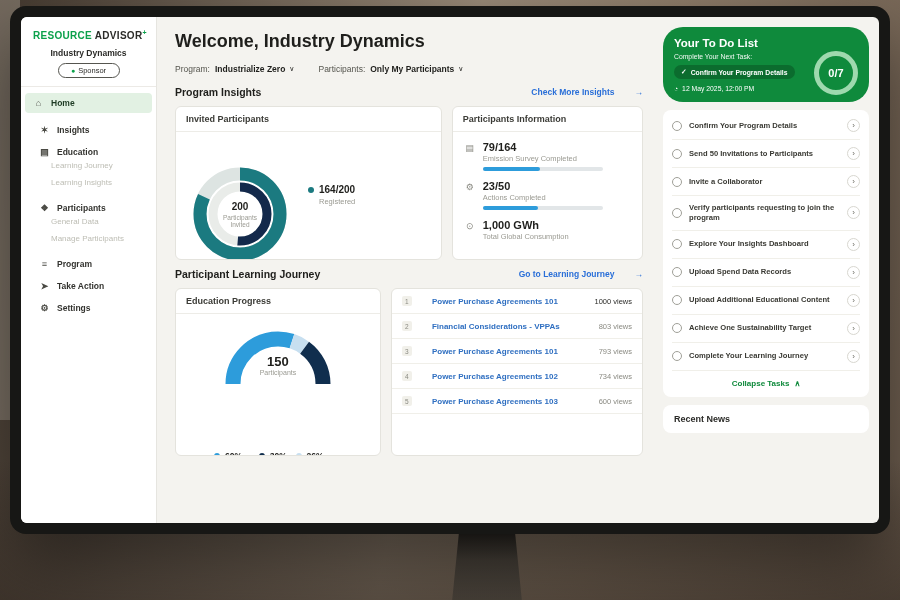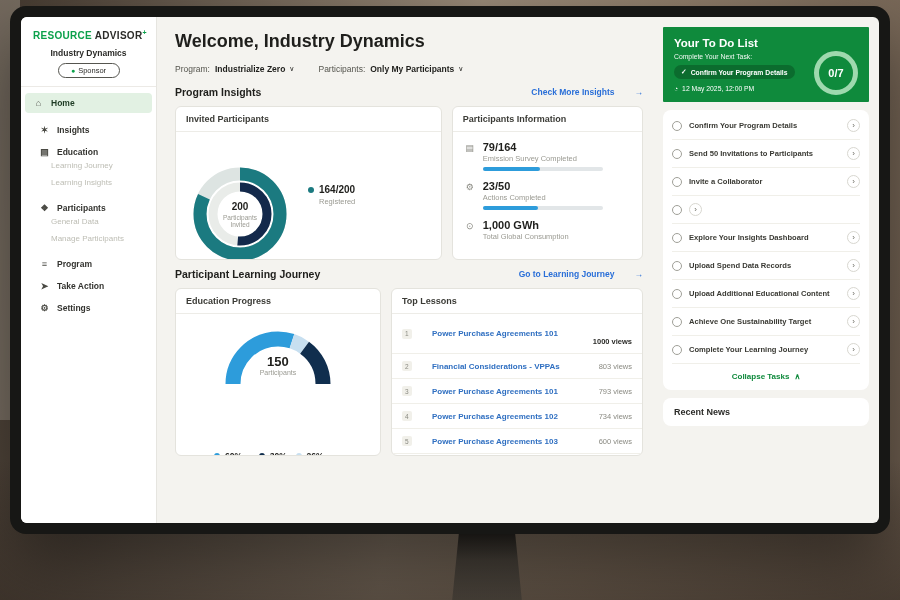--- a/index.html
+++ b/index.html
@@ -73,24 +73,24 @@
   .gauge-box{position:relative;width:120px;margin:8px auto 0;}
   .gauge-center{position:absolute;left:0;right:0;top:32px;text-align:center;}
   .gauge-center .gv{font-size:13px;font-weight:bold;color:#1f1f1c;}
   .gauge-center .gl{font-size:7px;color:#9a9a92;}
   .legend-h{display:flex;justify-content:center;margin-top:9px;}
   .lesson{display:flex;align-items:center;gap:20px;padding:7px 10px;border-bottom:1px solid #f0efe9;}
   .lesson-rank{width:10px;height:10px;background:#f1f0ea;border-radius:2px;color:#8a8a82;
     font-size:6.5px;display:flex;align-items:center;justify-content:center;flex-shrink:0;}
   .lesson-title{color:#2f6fc1;font-weight:bold;font-size:8px;flex:1;white-space:nowrap;overflow:hidden;}
   .lesson-views{color:#8a8a82;font-size:7.5px;}
-  .lesson.top .lesson-views{color:#2b2b28;font-weight:bold;margin-top:16px;}
+  .lesson.top .lesson-views{color:#2b2b28;font-weight:normal;}
   
   .rightcol{width:222px;padding:10px 10px 0 6px;box-sizing:border-box;flex-shrink:0;}
-  .todo{background:#0f8a3c;border-radius:1px;padding:10px 11px;color:#fff;position:relative;}
+  .todo{background:#0f8a3c;border-radius:20px;padding:10px 11px;color:#fff;position:relative;}
   .todo-title{font-size:11.5px;font-weight:bold;}
   .todo-sub{font-size:6.8px;margin:4px 0 5px;opacity:.95;}
   .todo-task{background:#0b6c2e;border-radius:9px;padding:3px 7px;font-size:6.8px;display:flex;
     gap:4px;align-items:center;width:fit-content;font-weight:bold;cursor:pointer;max-width:130px;}
   .todo-date{font-size:6.8px;margin-top:6px;display:flex;gap:4px;align-items:center;}
   .todo-ring{position:absolute;right:11px;top:24px;width:44px;height:44px;border:5px solid #9ed9ae;
     border-radius:50%;display:flex;align-items:center;justify-content:center;font-size:11px;
     font-weight:bold;box-sizing:border-box;}
   .tasks{background:#fff;border-radius:8px;margin-top:8px;padding:2px 9px;}
   .task{display:flex;align-items:center;gap:7px;padding:7px 0;border-bottom:1px solid #f0efe9;cursor:pointer;}
@@ -307,21 +307,20 @@
               <div class="leg-line" style="font-size:8.5px;">
                 <span class="leg-dot" style="background: rgb(199, 223, 240);"></span>
                 <span>26%</span>
               </div>
               <div class="leg-label" style="font-size:7px;">Not Started</div>
             </div>
             </div>
         </div>
 
         <div class="card c-lessons">
-          <div class="card-title">Top Lessons</div>
           <div class="lessons">
               <div class="lesson top">
               <span class="lesson-rank">1</span>
               <span class="lesson-title">Power Purchase Agreements 101</span>
               <span class="lesson-views">1000 views</span>
             </div>
               <div class="lesson">
               <span class="lesson-rank">2</span>
               <span class="lesson-title">Financial Considerations - VPPAs</span>
               <span class="lesson-views">803 views</span>
@@ -381,20 +380,21 @@
           </div>
             <div class="task">
             <span class="task-check"></span>
             <span class="task-label">Invite a Collaborator</span>
             <span class="task-chev">
                 <span>›</span>
               </span>
           </div>
             <div class="task">
             <span class="task-check"></span>
+            <span class="task-label">Verify participants requesting to join the program</span>
             <span class="task-chev">
                 <span>›</span>
               </span>
           </div>
             <div class="task">
             <span class="task-check"></span>
             <span class="task-label">Explore Your Insights Dashboard</span>
             <span class="task-chev">
                 <span>›</span>
               </span>

